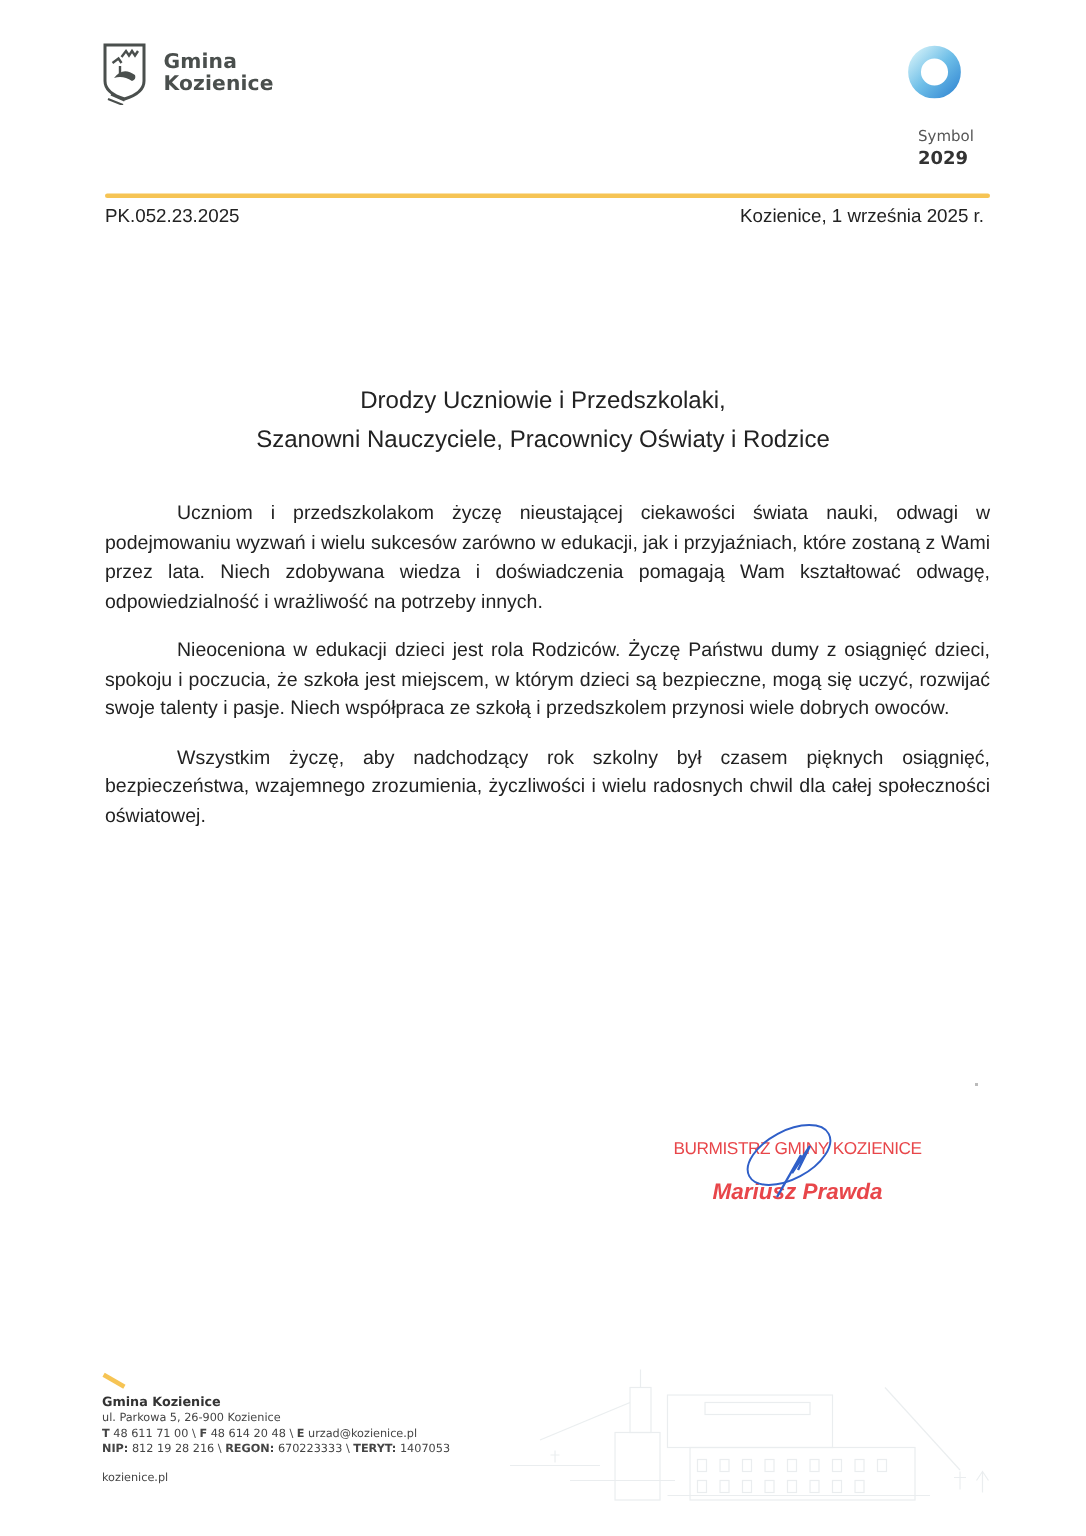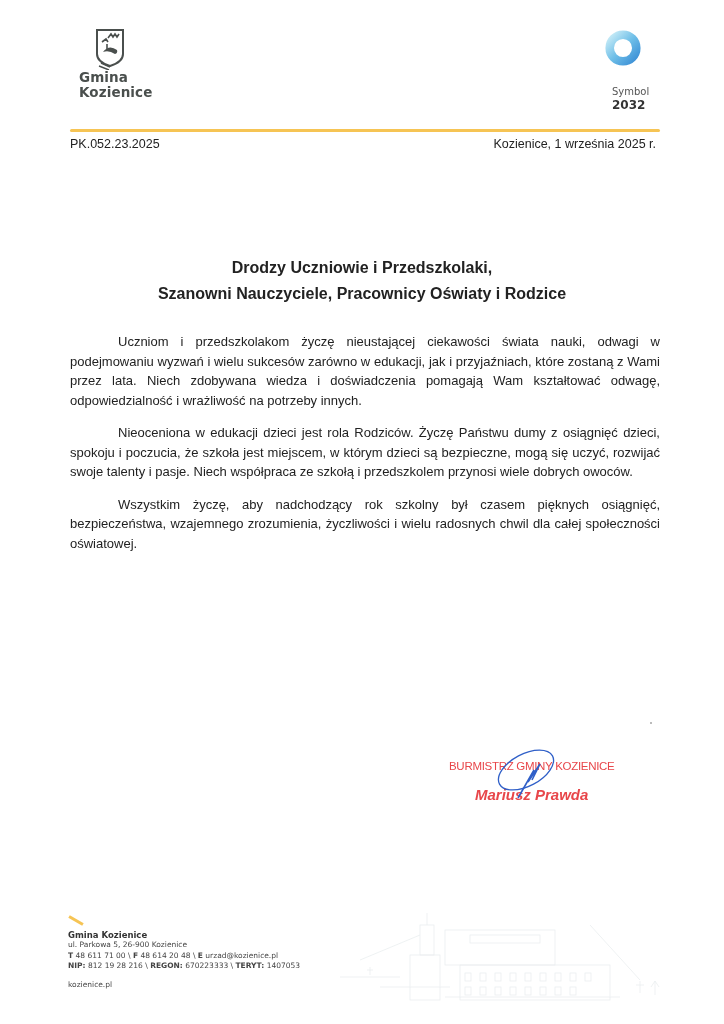--- a/index.html
+++ b/index.html
@@ -1,31 +1,31 @@
 <!DOCTYPE html>
 <html><head>
   <meta charset="utf-8">
   <style>
     html, body { margin: 0; padding: 0; background: #ffffff; }
     body { width: 724px; height: 1024px; position: relative; overflow: hidden;
            font-family: "Liberation Sans", "DejaVu Sans", sans-serif; color: #222; }
-    .logo { position: absolute; left: 68px; top: 28px; display: flex; align-items: center; flex-direction: column; }
+    .logo { position: absolute; left: 68px; top: 28px; display: flex; align-items: center; }
     .crest { width: 30px; height: 42px; }
     .logo-text { margin-left: 11px; font-family: "DejaVu Sans", sans-serif; font-weight: bold;
                  color: #4a4f4d; font-size: 13.5px; line-height: 15px; letter-spacing: 0.1px; }
     .symbol { position: absolute; left: 598px; top: 26px; width: 60px; text-align: right; }
     .ring { position: absolute; left: 6px; top: 3px; width: 38px; height: 38px; }
     .symbol-label { position: absolute; left: 612px; top: 86px; font-size: 10px; color: #555;
                     font-family: "DejaVu Sans", sans-serif; }
     .symbol-year { position: absolute; left: 612px; top: 98px; font-size: 12px; font-weight: bold; color: #333;
                    font-family: "DejaVu Sans", sans-serif; }
     .rule { position: absolute; left: 70px; top: 129px; width: 590px; height: 3px; background: #f6c454; border-radius: 2px; }
     .ref { position: absolute; left: 70px; top: 137px; font-size: 12.5px; color: #222; }
     .date { position: absolute; right: 68px; top: 137px; font-size: 12.5px; color: #222; }
-    .heading { position: absolute; left: 0; width: 724px; top: 255px; text-align: center; font-weight: bold;
+    .heading { position: absolute; left: 0; width: 724px; top: 255px; text-align: center; font-weight: normal;
                font-size: 16px; line-height: 26px; color: #222; }
     .body { position: absolute; left: 70px; width: 590px; top: 332px; font-size: 13px; line-height: 19.5px;
             text-align: justify; color: #222; }
     .body p { margin: 0 0 13px 0; text-indent: 48px; }
     .sig { position: absolute; left: 449px; top: 760px; width: 180px; }
     .sig-title { color: #e8464a; font-size: 11.5px; letter-spacing: -0.3px; }
     .sig-name { color: #e8464a; font-style: italic; font-size: 15px; margin-left: 26px; margin-top: 14px; font-weight: bold; }
     .scribble { position: absolute; left: 488px; top: 740px; width: 80px; height: 72px; }
     .footer { position: absolute; left: 68px; top: 919px; font-family: "DejaVu Sans", sans-serif; color: #333; }
     .footer-mark { width: 16px; height: 3px; background: #f6c454; transform: rotate(30deg); margin-left: 0px; margin-bottom: 8px; }
@@ -59,21 +59,21 @@
       <linearGradient id="rg" x1="0" y1="0" x2="1" y2="1">
         <stop offset="0" stop-color="#c9ecf7"></stop>
         <stop offset="0.5" stop-color="#6fbfe8"></stop>
         <stop offset="1" stop-color="#3b8fd6"></stop>
       </linearGradient>
     </defs>
     <circle cx="20" cy="20" r="14" fill="none" stroke="url(#rg)" stroke-width="9"></circle>
   </svg>
 </div>
 <div class="symbol-label">Symbol</div>
-<div class="symbol-year">2032</div>
+<div class="symbol-year">2029</div>
 
 <div class="rule"></div>
 
 <div class="ref">PK.052.23.2025</div>
 <div class="date">Kozienice, 1 września 2025 r.</div>
 
 <div class="heading">
   <div>Drodzy Uczniowie i Przedszkolaki,</div>
   <div>Szanowni Nauczyciele, Pracownicy Oświaty i Rodzice</div>
 </div>

